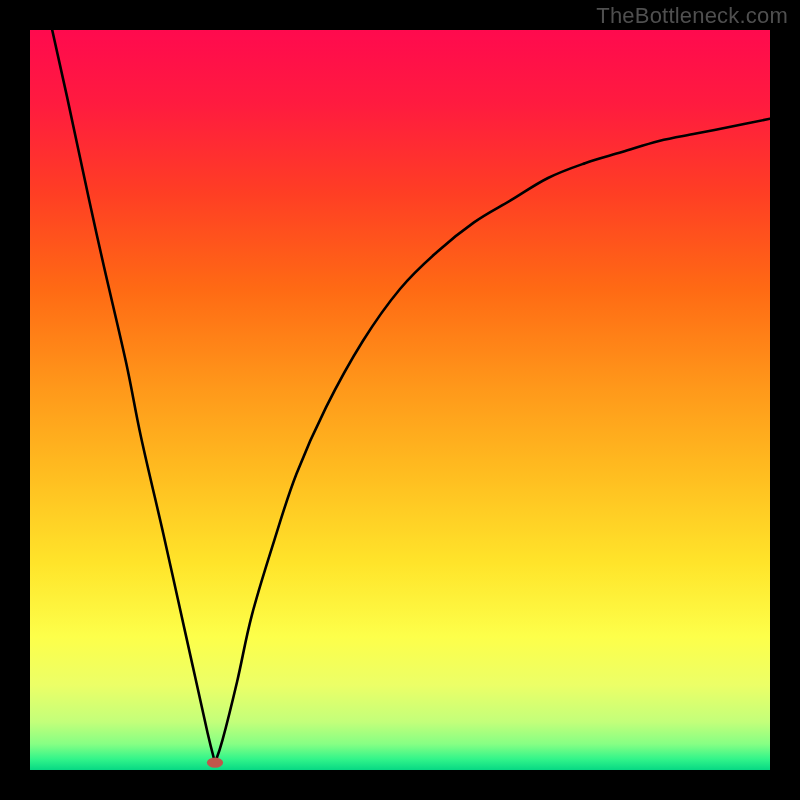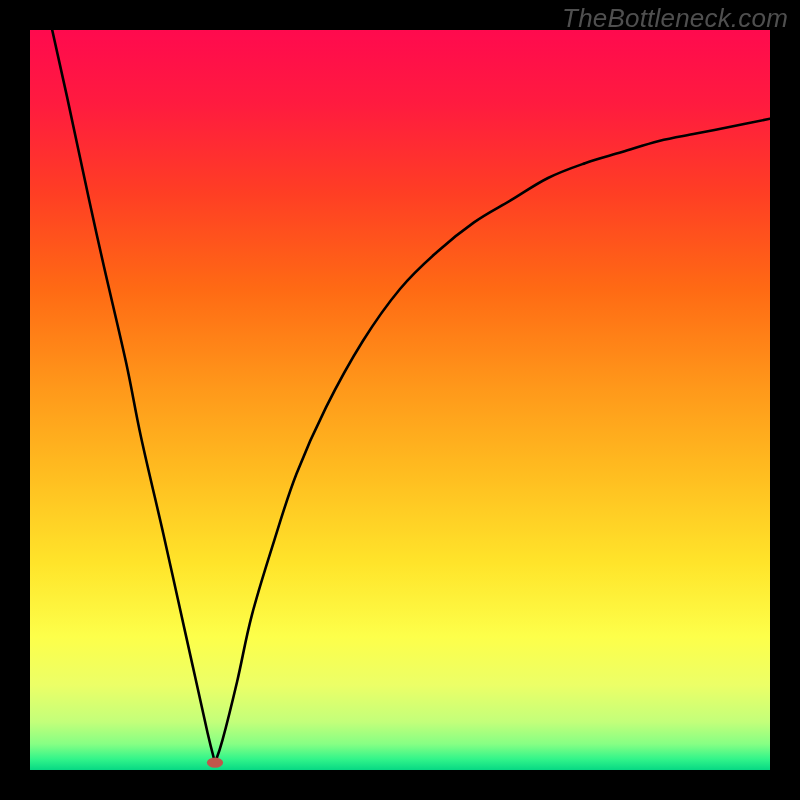--- a/index.html
+++ b/index.html
@@ -31,23 +31,22 @@
     position: absolute;
     inset: 0;
     width: 100%;
     height: 100%;
   }
   .watermark {
     position: absolute;
     top: 3px;
     right: 12px;
     color: #4f4f4f;
-    font-size: 26px;
+    font-size: 22px;
     letter-spacing: 0.2px;
-    font-style: italic;
   }
 </style>
 </head>
 <body>
 
 <div class="chart-wrap">
   <div class="watermark">TheBottleneck.com</div>
   <div class="plot">
     <svg class="gradient" viewBox="0 0 100 100" preserveAspectRatio="none">
       <defs>

